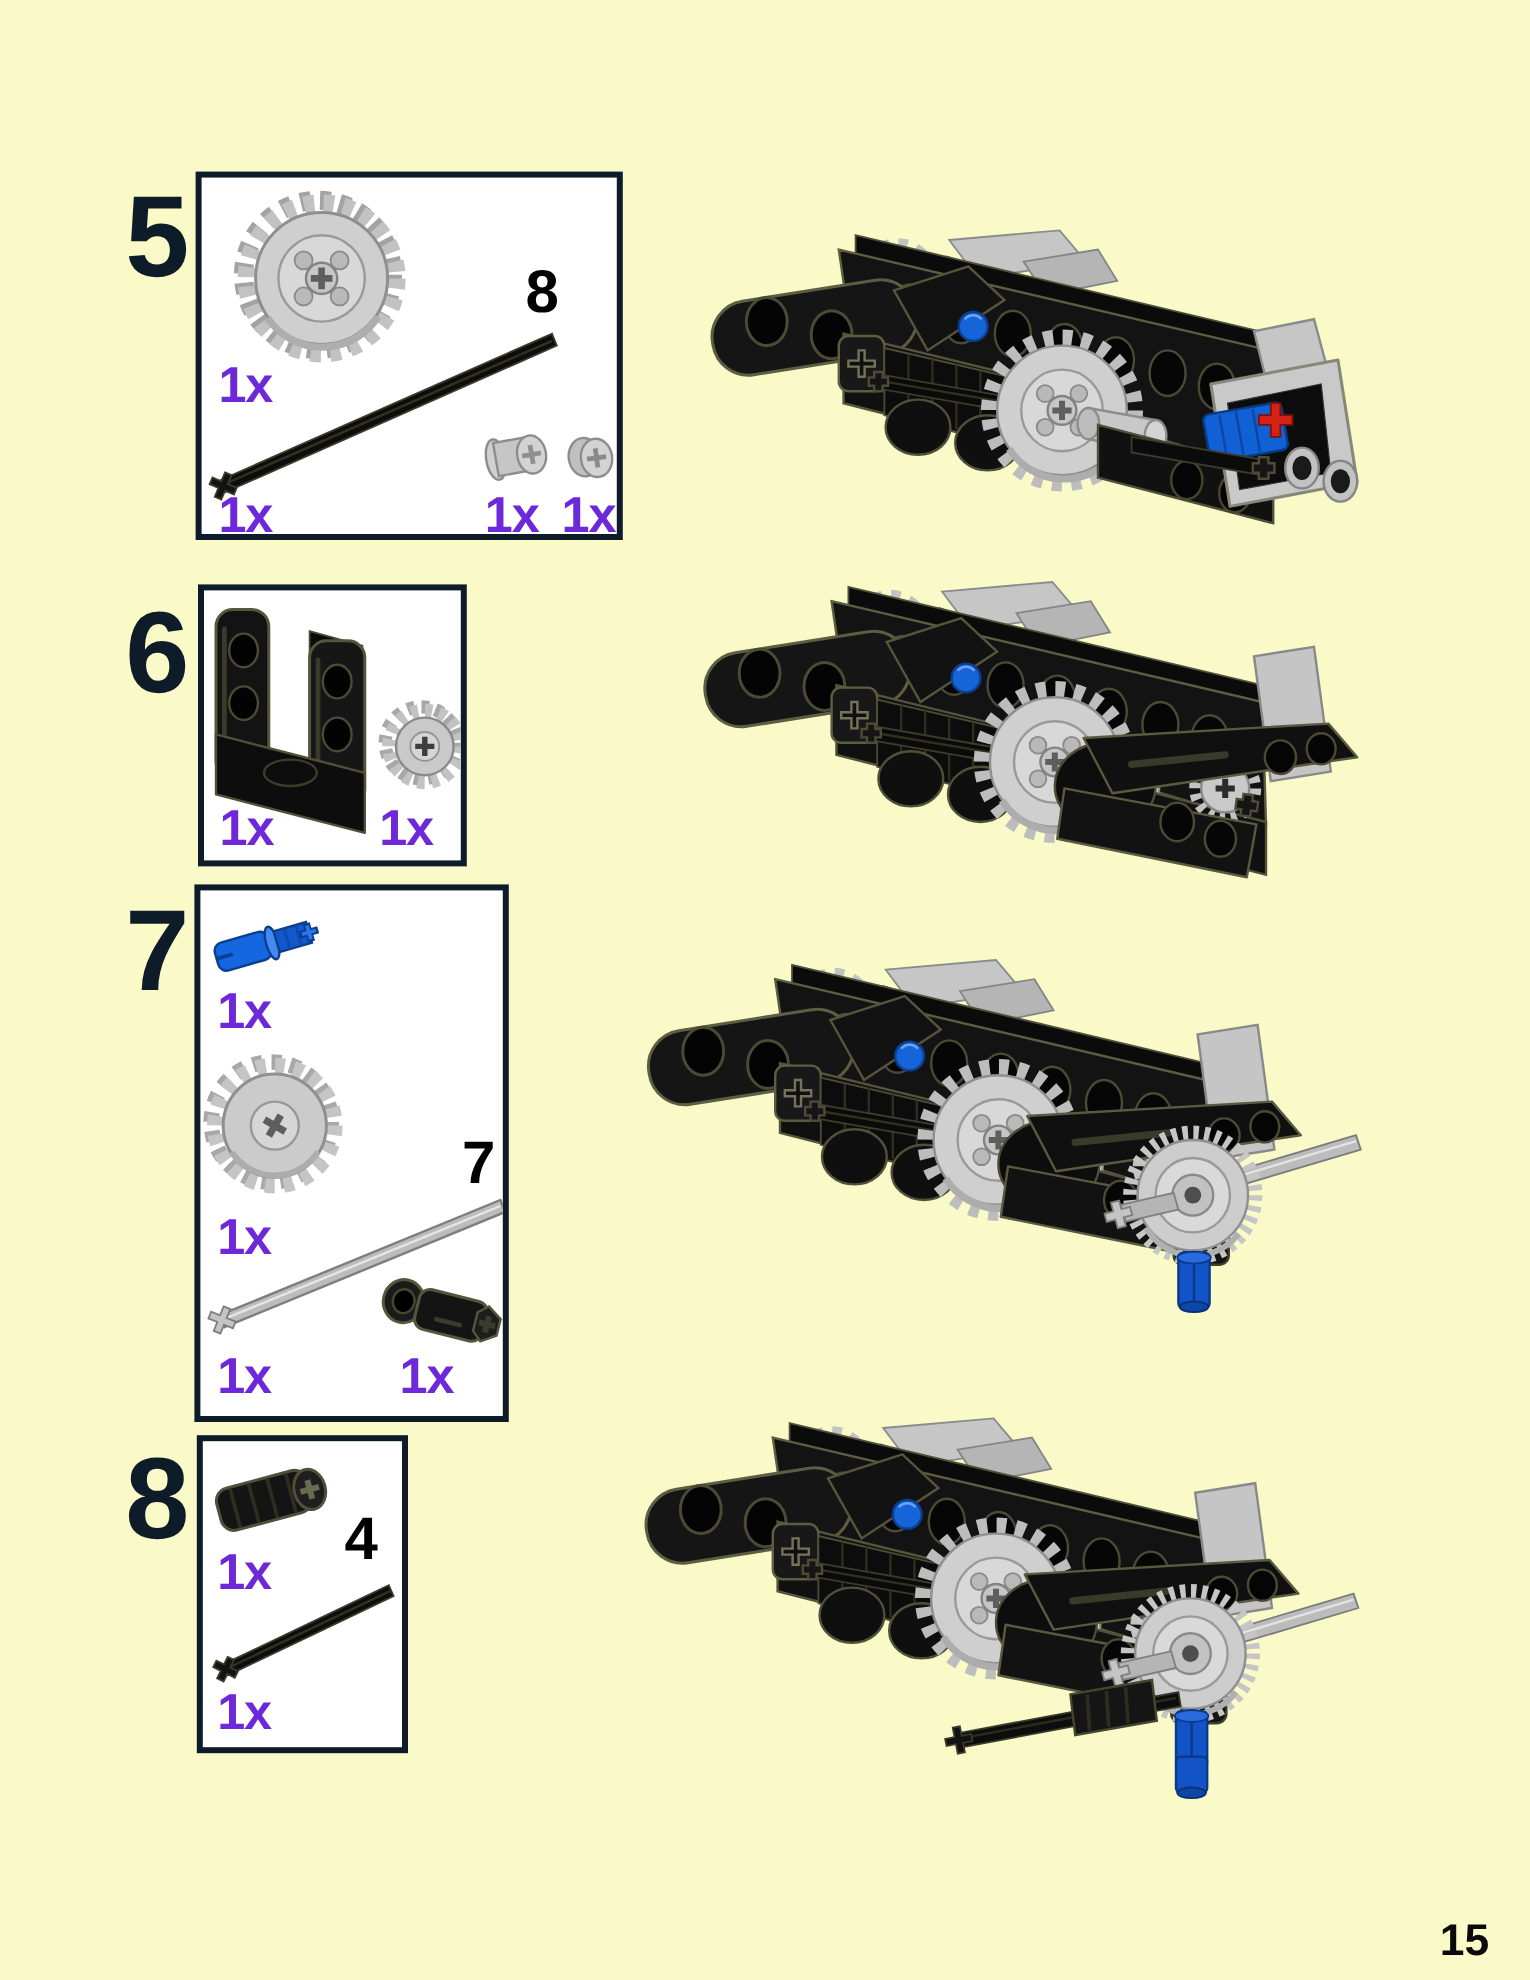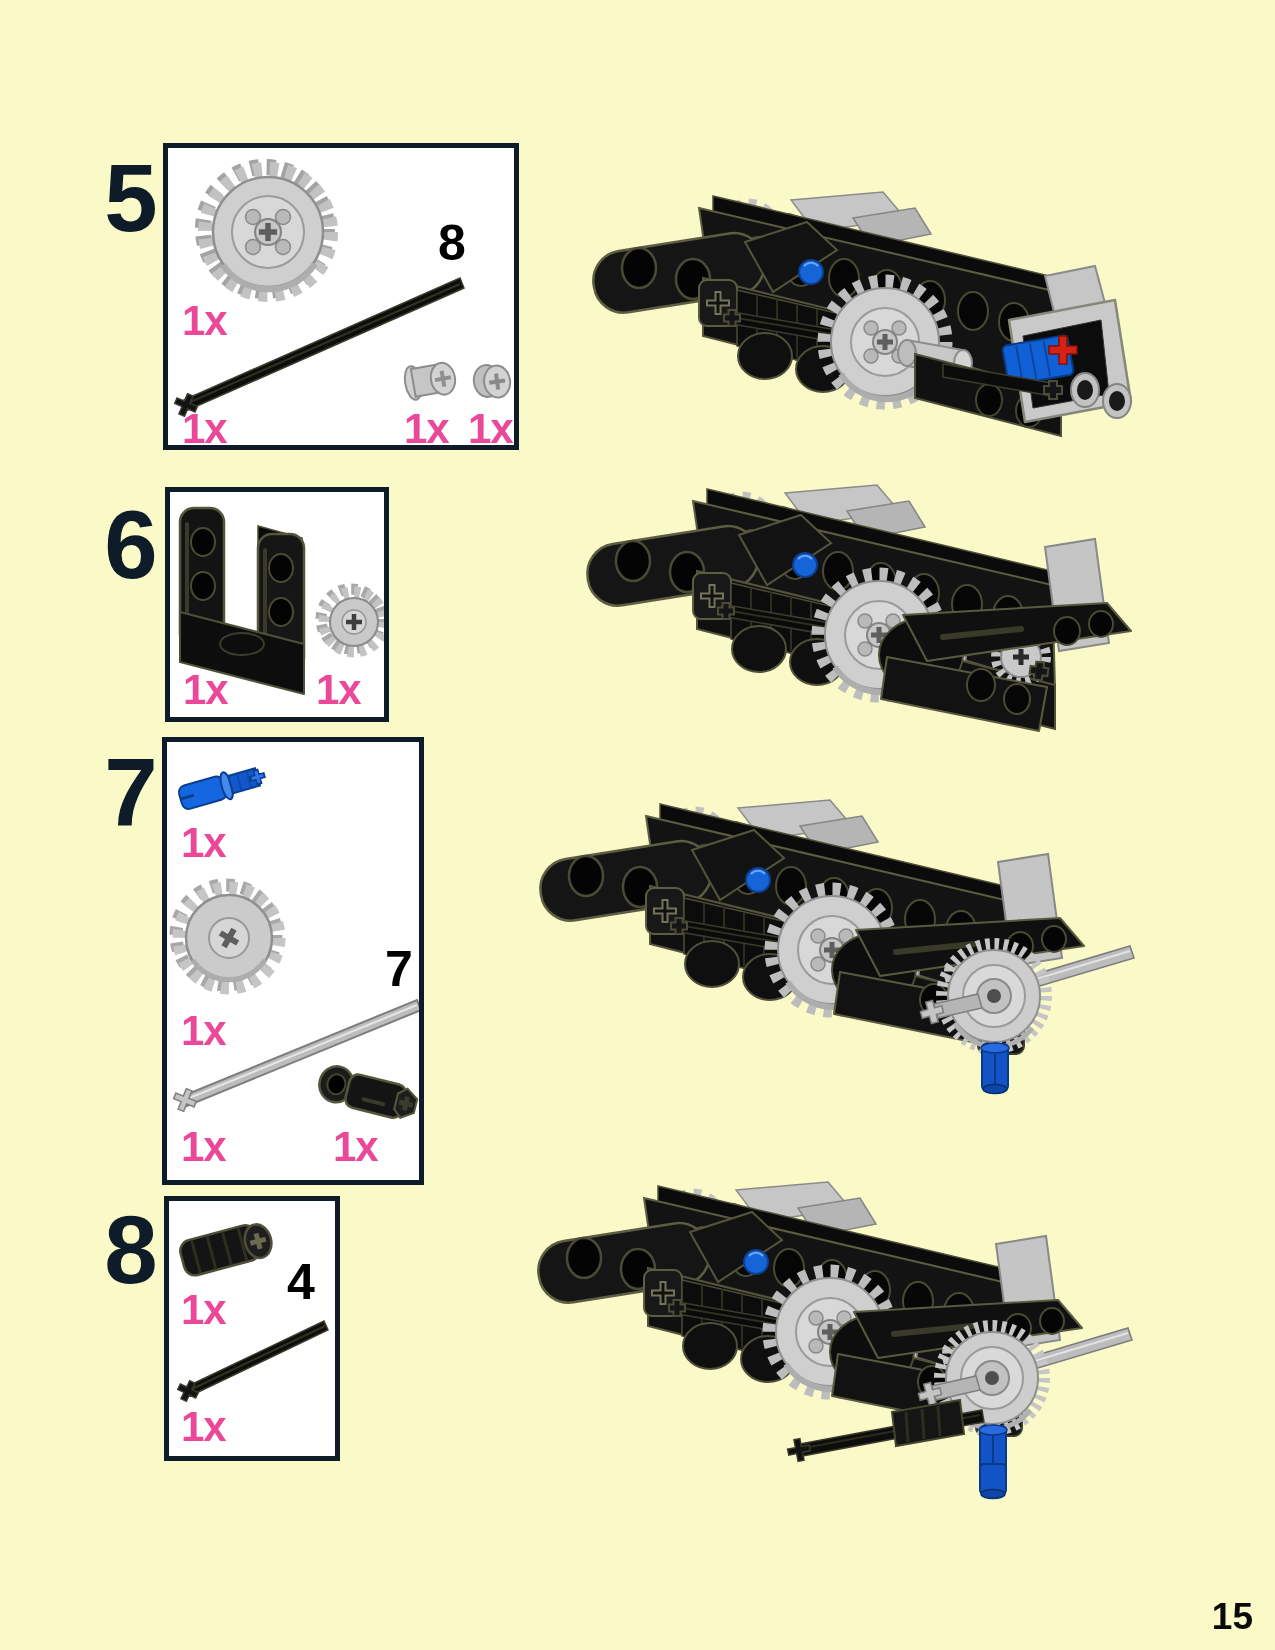--- a/index.html
+++ b/index.html
@@ -1,24 +1,24 @@
 <!DOCTYPE html>
 <html><head>
 <meta charset="utf-8">
 <style>
   html,body{margin:0;padding:0;}
   body{font-family:"Liberation Sans","DejaVu Sans",sans-serif;}
   #page{position:relative;width:1275px;height:1650px;background:#FAFAC8;overflow:hidden;}
   .pbox{position:absolute;background:#FFFFFF;border:5px solid #0E1B28;box-sizing:border-box;}
   .pbox svg{position:absolute;left:0;top:0;}
   .stepnum{position:absolute;width:60px;color:#0E1B28;font-size:96px;font-weight:bold;line-height:1;text-align:center;letter-spacing:-2px;}
-  .qty{position:absolute;color:#ec4899;font-size:42px;font-weight:bold;line-height:1;letter-spacing:-1px;}
+  .qty{position:absolute;color:#6d28d9;font-size:42px;font-weight:bold;line-height:1;letter-spacing:-1px;}
   .lenlab{position:absolute;color:#000;font-size:50px;font-weight:bold;line-height:1;}
   .asm{position:absolute;}
-  #page-num{position:absolute;right:22px;top:1598px;color:#0a0a0a;font-size:37px;font-weight:bold;line-height:1;}
+  #page-num{position:absolute;right:34px;top:1598px;color:#0a0a0a;font-size:37px;font-weight:bold;line-height:1;}
 </style>
 </head>
 <body>
 
 <div id="page">
 
   <svg width="0" height="0" style="position:absolute" aria-hidden="true">
     <defs>
       <g id="asm-base">
 

